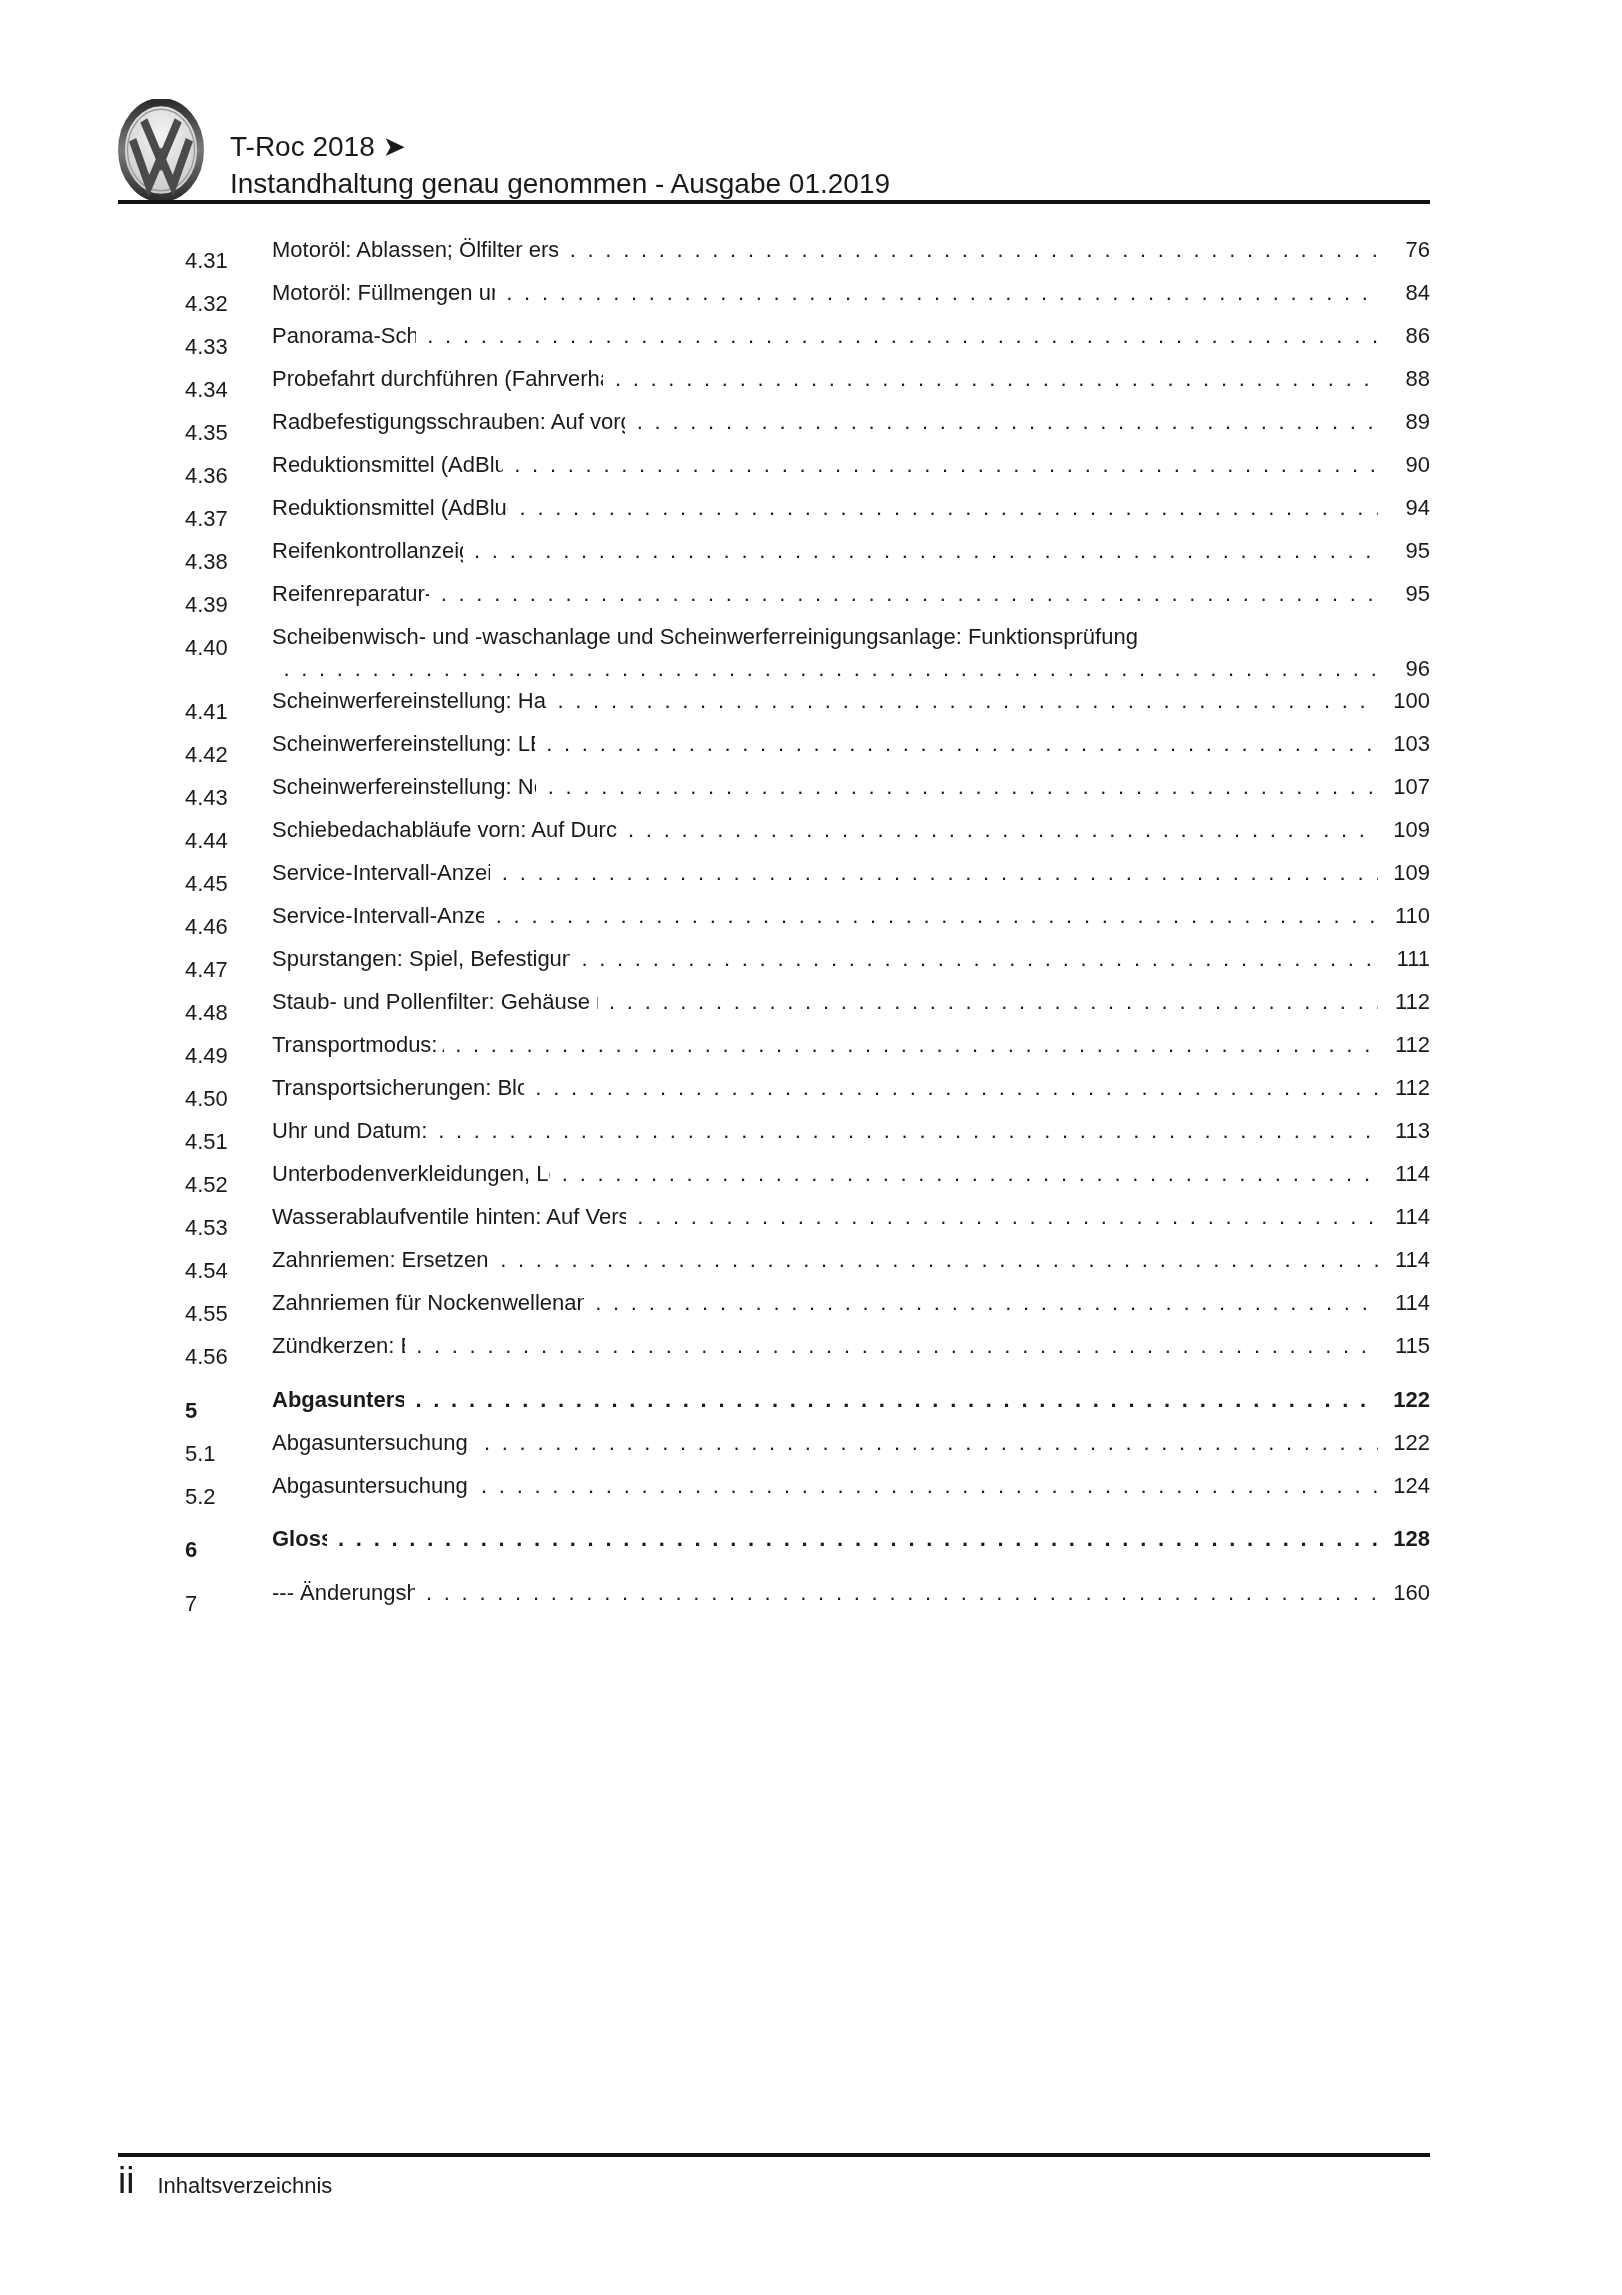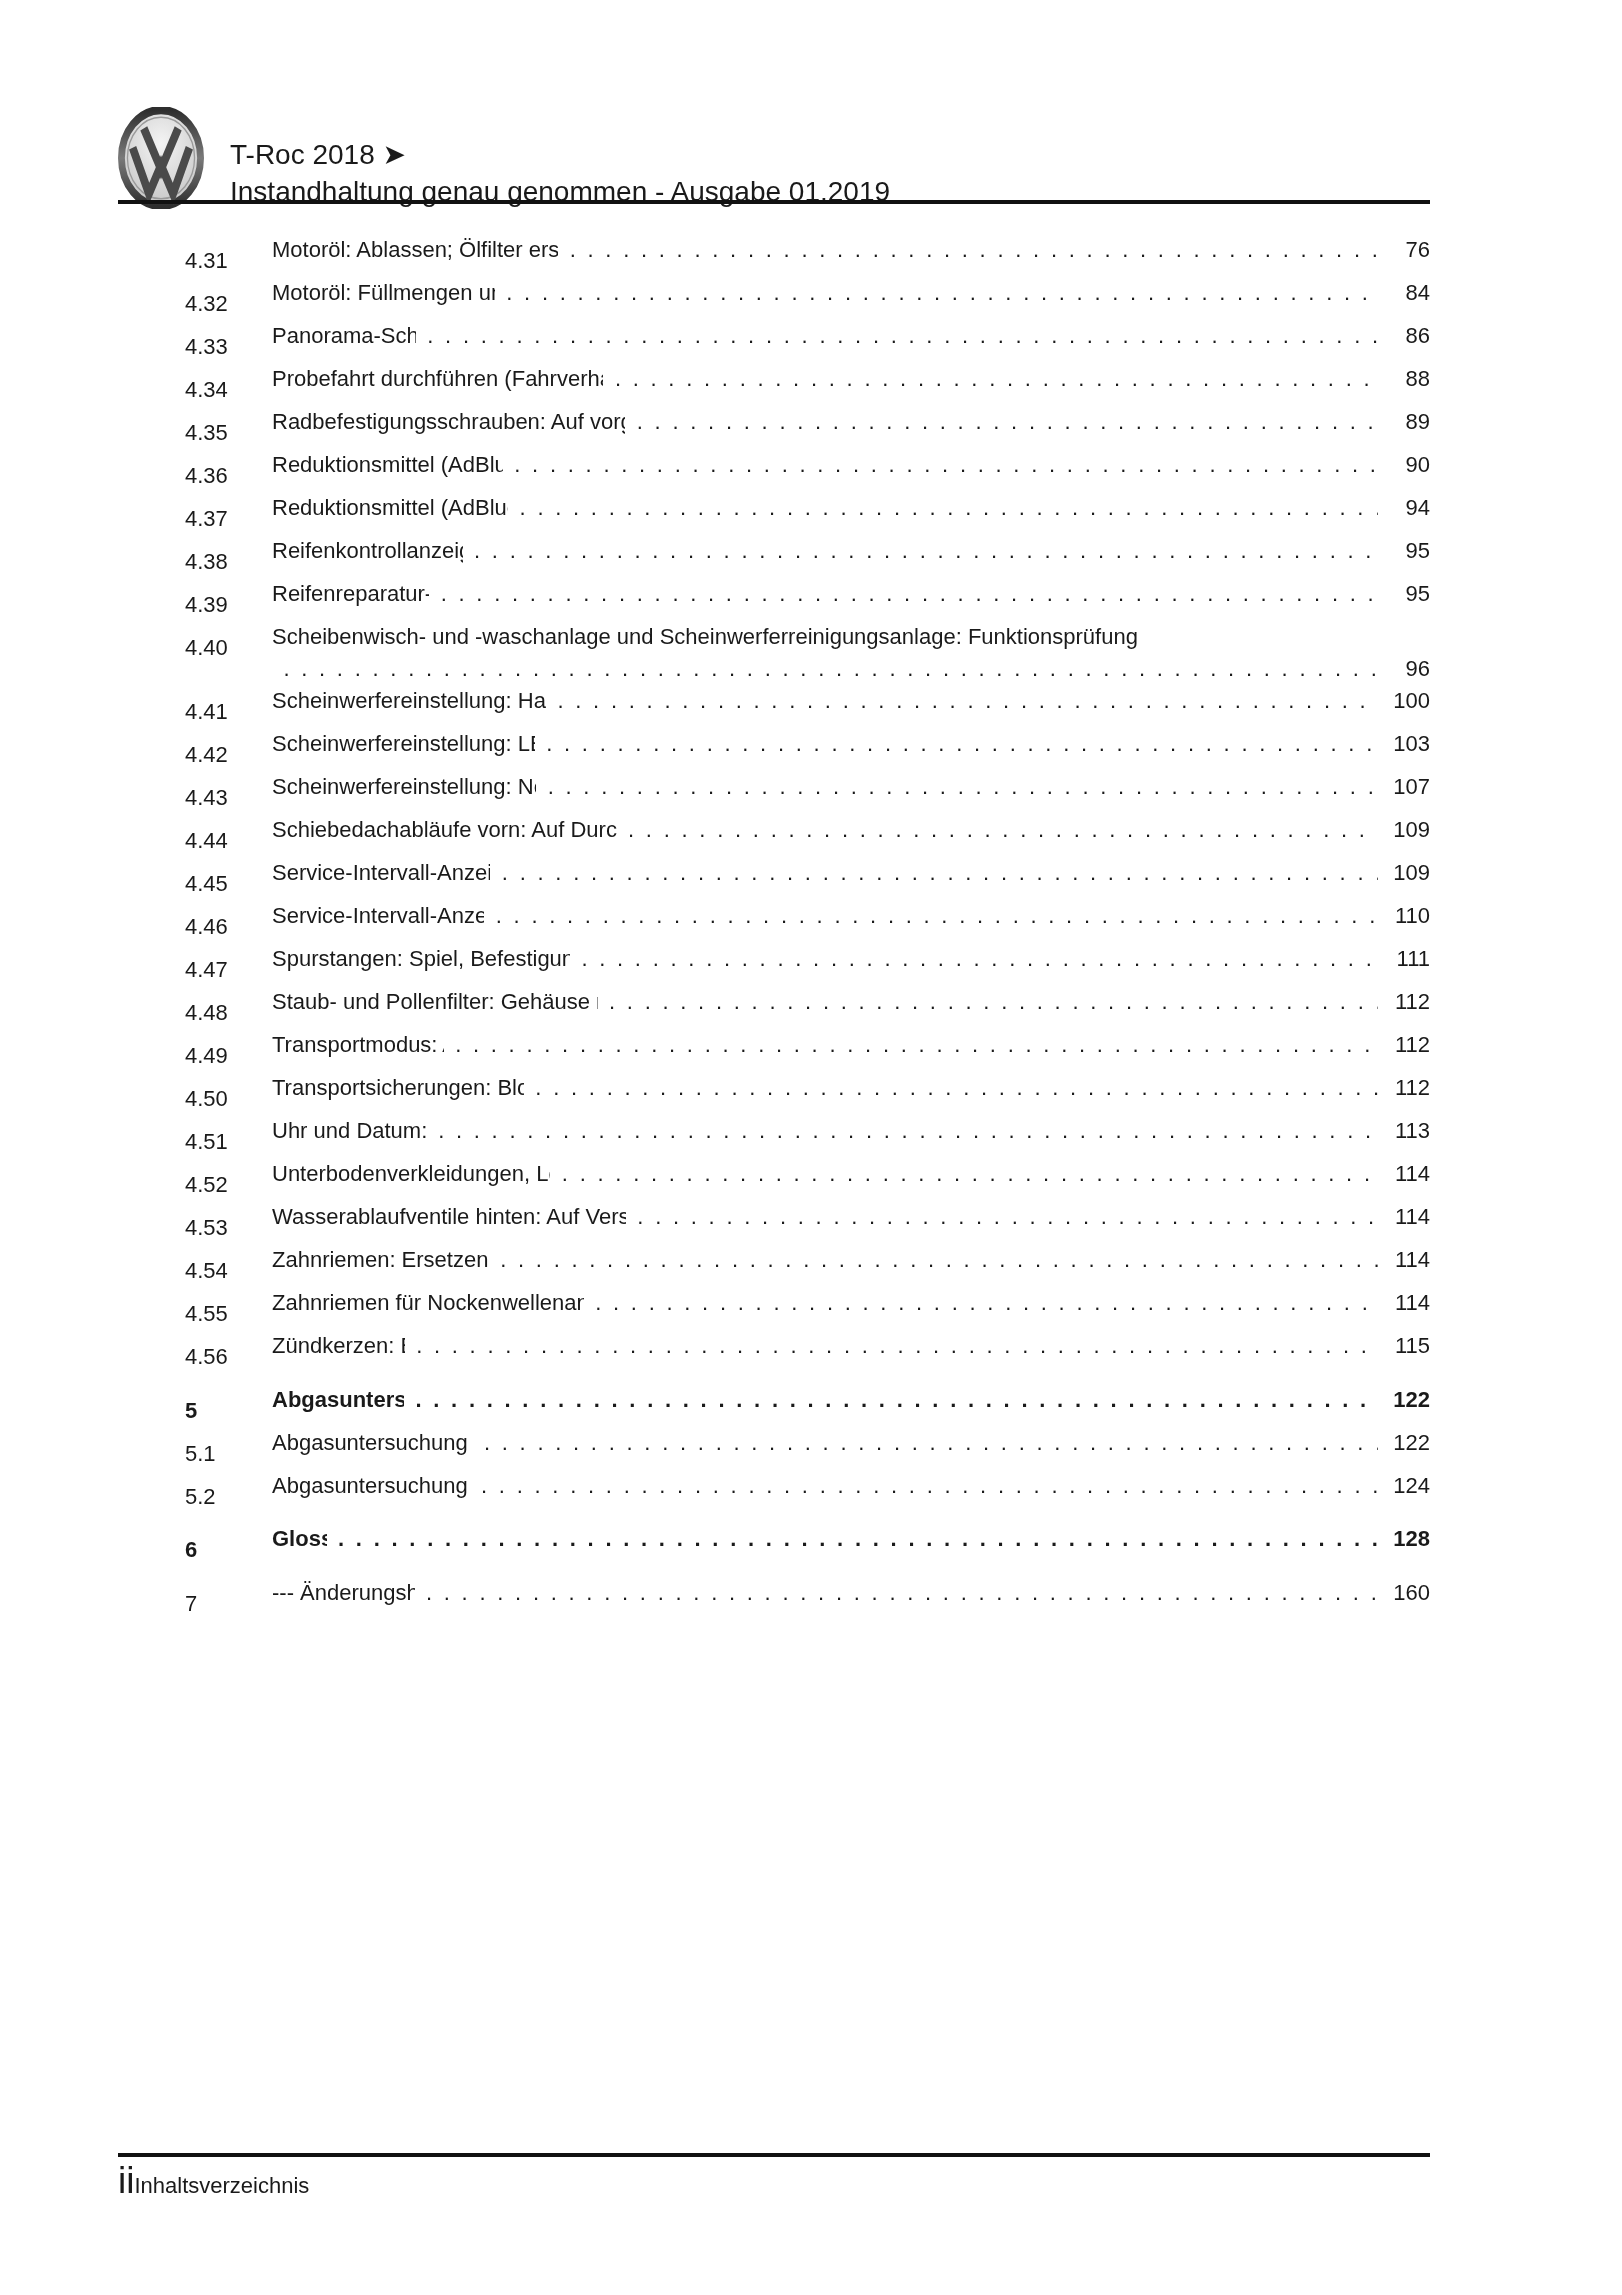--- a/index.html
+++ b/index.html
@@ -7,21 +7,21 @@
     width:1622px; height:2295px;
     background:#ffffff;
     color:#1a1a1a;
     font-family:"Liberation Sans","DejaVu Sans",sans-serif;
     position:relative;
     overflow:hidden;
   }
 
   
   .header {
-    position:absolute; left:118px; top:107px; width:1312px;
+    position:absolute; left:118px; top:99px; width:1312px;
     display:flex; align-items:flex-start;
   }
   .logo-wrap { width:86px; height:102px; flex:none; }
   .logo-wrap svg { width:100%; height:100%; display:block; }
   .header-text { margin-left:26px; padding-top:29px; }
   .header-model    { font-size:28px; line-height:37px; white-space:nowrap; }
   .header-subtitle { font-size:28px; line-height:37px; white-space:nowrap;text-align:right; }
   .header-rule {
     position:absolute; left:118px; top:200px; width:1312px; height:4px;
     background:#111111;
@@ -53,21 +53,21 @@
   
   .footer-rule {
     position:absolute; left:118px; top:2153px; width:1312px; height:4px;
     background:#111111;
   }
   .footer {
     position:absolute; left:118px; top:2160px; width:1312px;
     display:flex; align-items:baseline;
   }
   .footer-page { font-size:37px; line-height:41px; }
-  .footer-section { font-size:22px; }
+  .footer-section { font-size:22px; margin-left:23px; }
 </style>
 </head>
 <body>
 
 <div class="header">
   <span class="logo-wrap">
     <svg viewBox="0 0 100 100" preserveAspectRatio="none" aria-hidden="true">
       <defs>
         <linearGradient id="ringGrad" x1="0" y1="0" x2="0" y2="1">
           <stop offset="0" stop-color="#2e2e2e"></stop>

